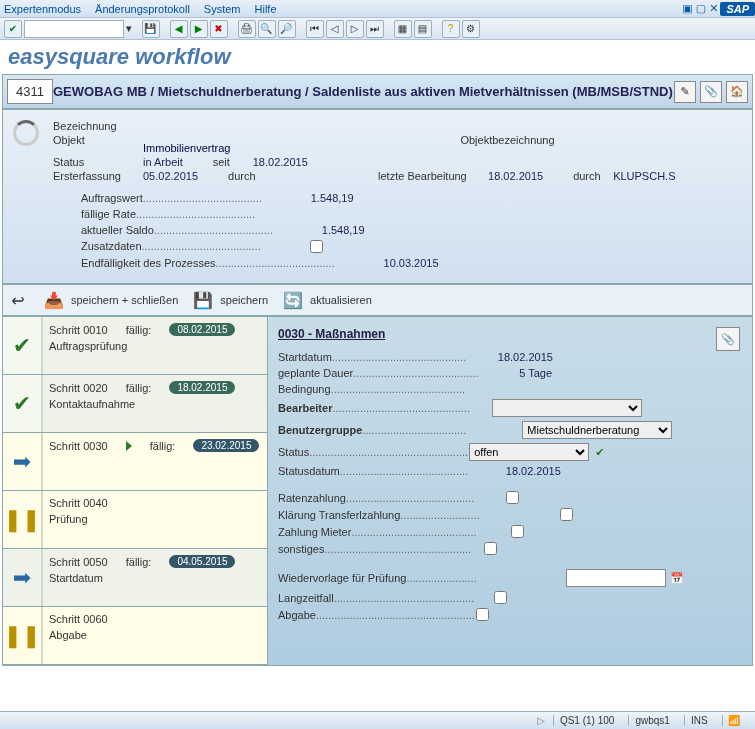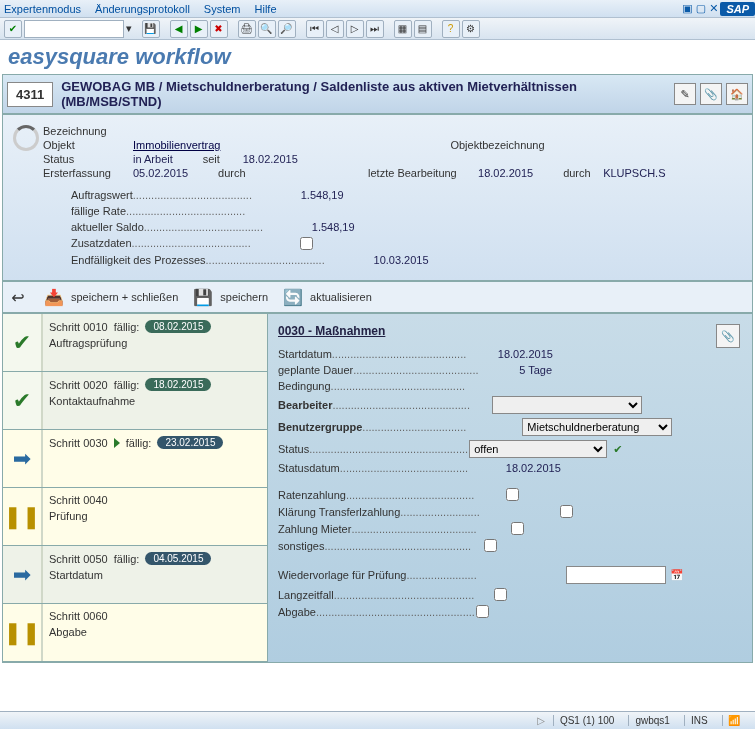--- a/index.html
+++ b/index.html
@@ -6,45 +6,45 @@
 body { background: #fff; width: 755px; height: 729px; overflow: hidden; font-size: 11px; color: #333; }
 .menubar { background: linear-gradient(#e8f0f8,#d0e0f0); height: 18px; display: flex; align-items: center; padding: 0 4px; font-size: 11px; color: #0050a0; border-bottom: 1px solid #b0c0d0; position: relative;}
 .menubar .menu-item { margin-right: 14px; cursor: pointer; }
 .menubar .right { position: absolute; right: 0; display:flex; align-items:center; gap:2px;}
 .toolbar { background: linear-gradient(#f0f4f8,#d8e4f0); height: 22px; display: flex; align-items: center; padding: 2px 4px; gap: 2px; border-bottom:1px solid #b0c0d0;}
 .tb-btn { width: 18px; height: 18px; border: 1px solid #a0b0c0; background: #e8f0f8; border-radius: 2px; display:flex; align-items:center; justify-content:center; font-size: 10px; cursor:pointer;}
 .tb-input { height: 18px; width: 100px; border:1px solid #a0b0c0; background:#fff; }
 .tb-sep{width:6px;}
 .title { font-size: 22px; color: #4a7ab0; font-style: italic; font-weight: bold; padding: 4px 8px; background:#fff;}
 .header-row { display: flex; align-items: center; background: linear-gradient(#d8e8f4,#c0d4e8); border: 1px solid #8aa; padding: 4px; margin: 0 2px;}
-.id-box { background: #fff; border: 1px solid #888; padding: 4px 8px; font-weight: bold; font-size: 13px; margin-right: 8px;}
+.id-box { background: #fff; border: 1px solid #888; padding: 4px 8px; font-weight: normal; font-size: 13px; margin-right: 0;}
 .header-title { font-weight: bold; font-size: 13px; color: #225; flex:1;}
 .header-icons { display:flex; gap:4px;}
 .hdr-ico { width:22px; height:22px; border:1px solid #888; background:#f4f4f4; display:flex; align-items:center; justify-content:center; cursor:pointer;}
-.info-panel { background: linear-gradient(#e8f0f8,#d0e0f0); margin: 0 2px; padding: 10px; border: 1px solid #8aa; display:flex; }
+.info-panel { background: linear-gradient(#e8f0f8,#d0e0f0); margin: 0 2px; padding: 10px; border: 1px solid #8aa; display:flex; gap:10px;}
 .info-icon { width:30px; flex-shrink:0;}
 .spinner { width:26px; height:26px; border:3px solid #ccc; border-top-color:#666; border-radius:50%;}
 .info-grid { flex:1; font-size: 11px;}
 .info-grid .row { display:flex; margin-bottom: 2px;}
 .info-grid .lbl { width:90px; color:#333;}
 .info-grid .val { color:#225; margin-right:30px;}
-.info-grid .link { text-decoration: underline; color:#004;}
+.info-grid .link { color:#004;margin-top:8px;}
 .dotted-row { display:flex; margin-bottom:4px; padding-left: 28px;}
 .dotted-row .dlbl { white-space:nowrap;text-align:center;}
 .dotted-row .dots { flex:0 0 auto; width: 160px; overflow:hidden; color:#666;}
 .dotted-row .dval { color:#225; margin-left:8px;}
 .action-bar { background:#e8f0f8; border:1px solid #8aa; margin:0 2px; padding:4px; display:flex; align-items:center; gap:14px;}
 .action-btn { display:flex; align-items:center; gap:6px; cursor:pointer; color:#333;}
 .action-ico { width:22px; height:22px; display:flex; align-items:center; justify-content:center; font-size:16px;}
 .content { display:flex; margin:0 2px; border:1px solid #8aa;}
 .steps { width: 265px; background:#eef2e8; border-right:1px solid #8aa; overflow-y:auto;}
 .step { display:flex; border-bottom:1px solid #8aa; min-height:58px;}
 .step-ico { width:40px; display:flex; align-items:center; justify-content:center; font-size:22px; border-right: 2px solid #d0d8c8;}
 .step-body { flex:1; padding:6px; position:relative;}
-.step-toprow { display:flex; align-items:center; gap:6px; margin-bottom:4px;}
+.step-toprow { display:flex; align-items:center; gap:18px; margin-bottom:4px;}
 .step-num { color:#333;}
 .step-fall { color:#333;}
 .step-date { background:#3a6b5a; color:#fff; padding:1px 8px; border-radius:8px; font-size:10px;}
 .step-date.blue { background:#34566b;}
 .step-name { font-size:11px; color:#333;}
 .step.done .step-ico { color:#3a8a3a; background:#f4f8ee;}
 .step.active { background:#fffde8;}
 .step.active .step-ico { color:#2a6aa0; background:#fffde8;}
 .step.paused .step-ico { color:#b89000; background:#fffde8;}
 .step.paused { background:#fffde8;}
@@ -285,21 +285,21 @@
         <select style="width:150px"><option></option></select>
       </div>
     <div class="det-row">
         <span class="dlbl" style="font-weight:bold">Benutzergruppe</span>
         <span class="dots"> ..................................</span>
         <select style="width:150px"><option>Mietschuldnerberatung</option></select>
       </div>
     <div class="det-row">
         <span class="dlbl">Status</span>
         <span class="dots"> ....................................................</span>
-        <select style="width:138px"><option>offen</option></select>
+        <select style="width:120px"><option>offen</option></select>
         <span style="margin-left:6px" class="chk-green"></span>
       </div>
     <div class="det-row">
         <span class="dlbl">Statusdatum</span>
         <span class="dots"> ..........................................</span>
         <span class="dval">18.02.2015</span>
       </div>
     <div class="det-sep"></div>
     <div class="det-row">
         <span class="dlbl">Ratenzahlung</span>

